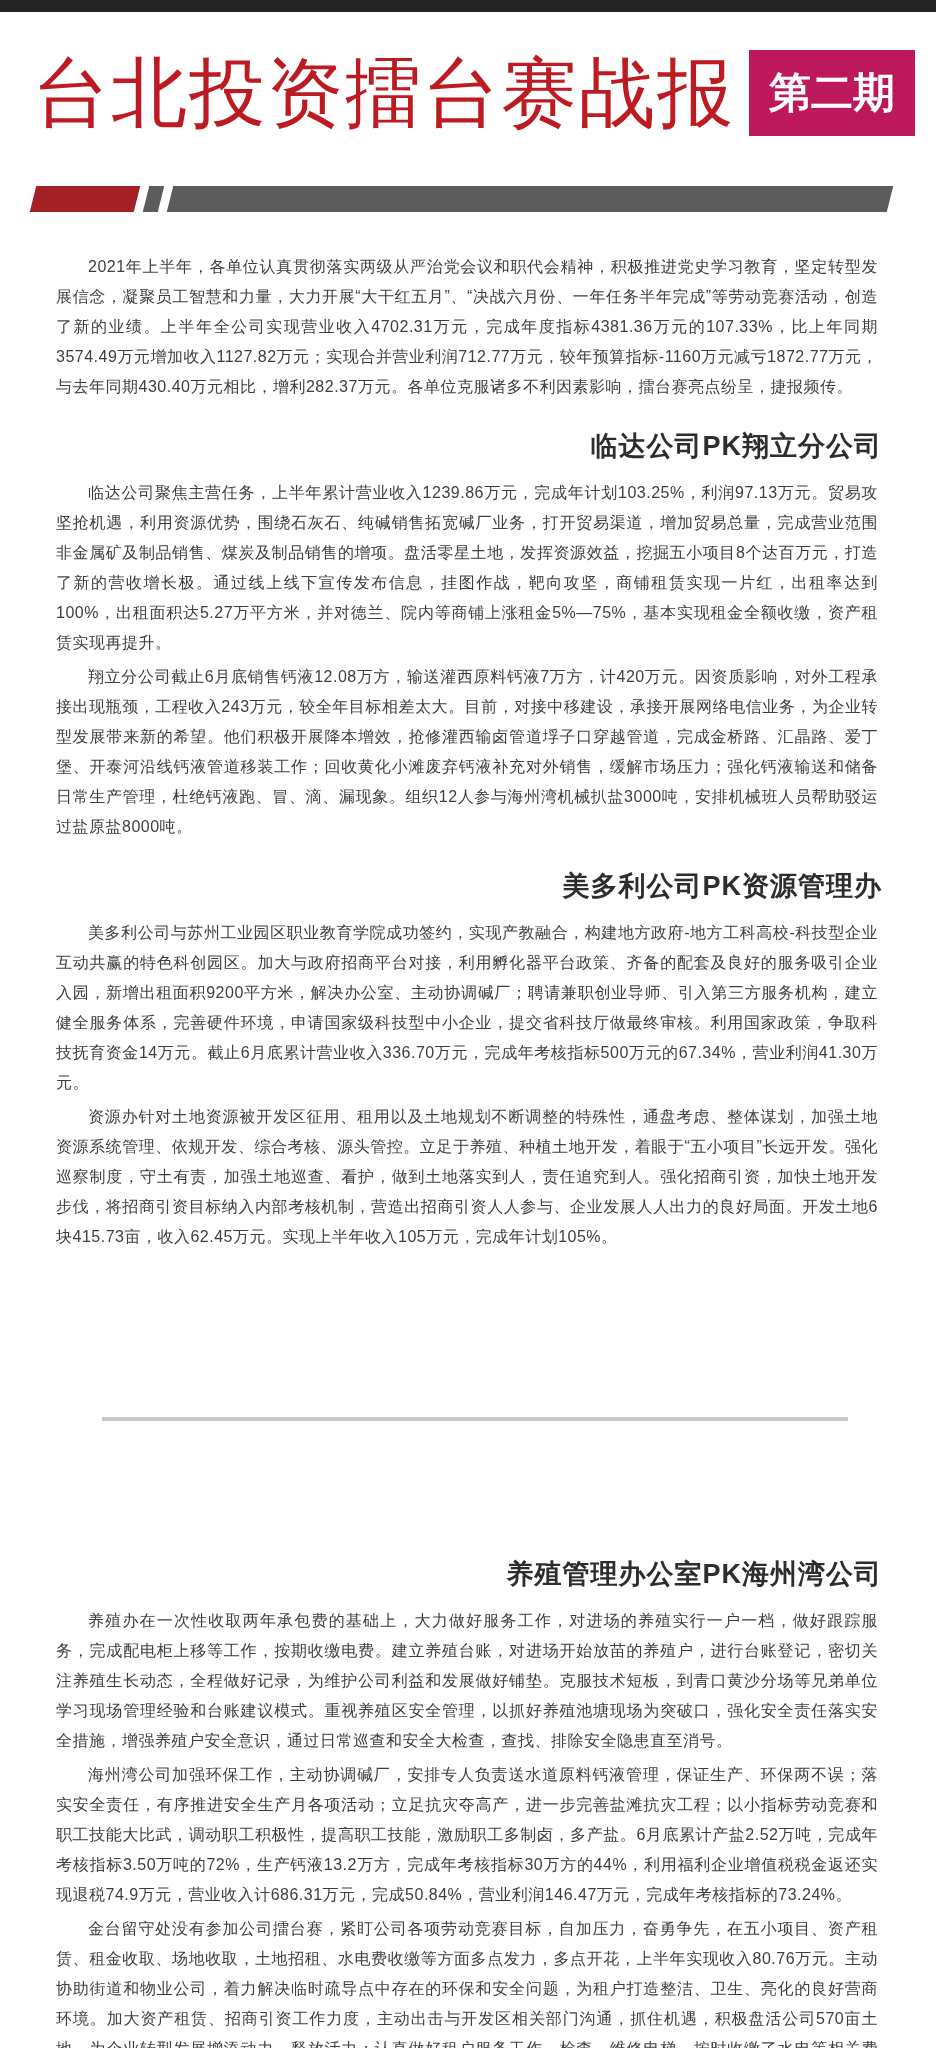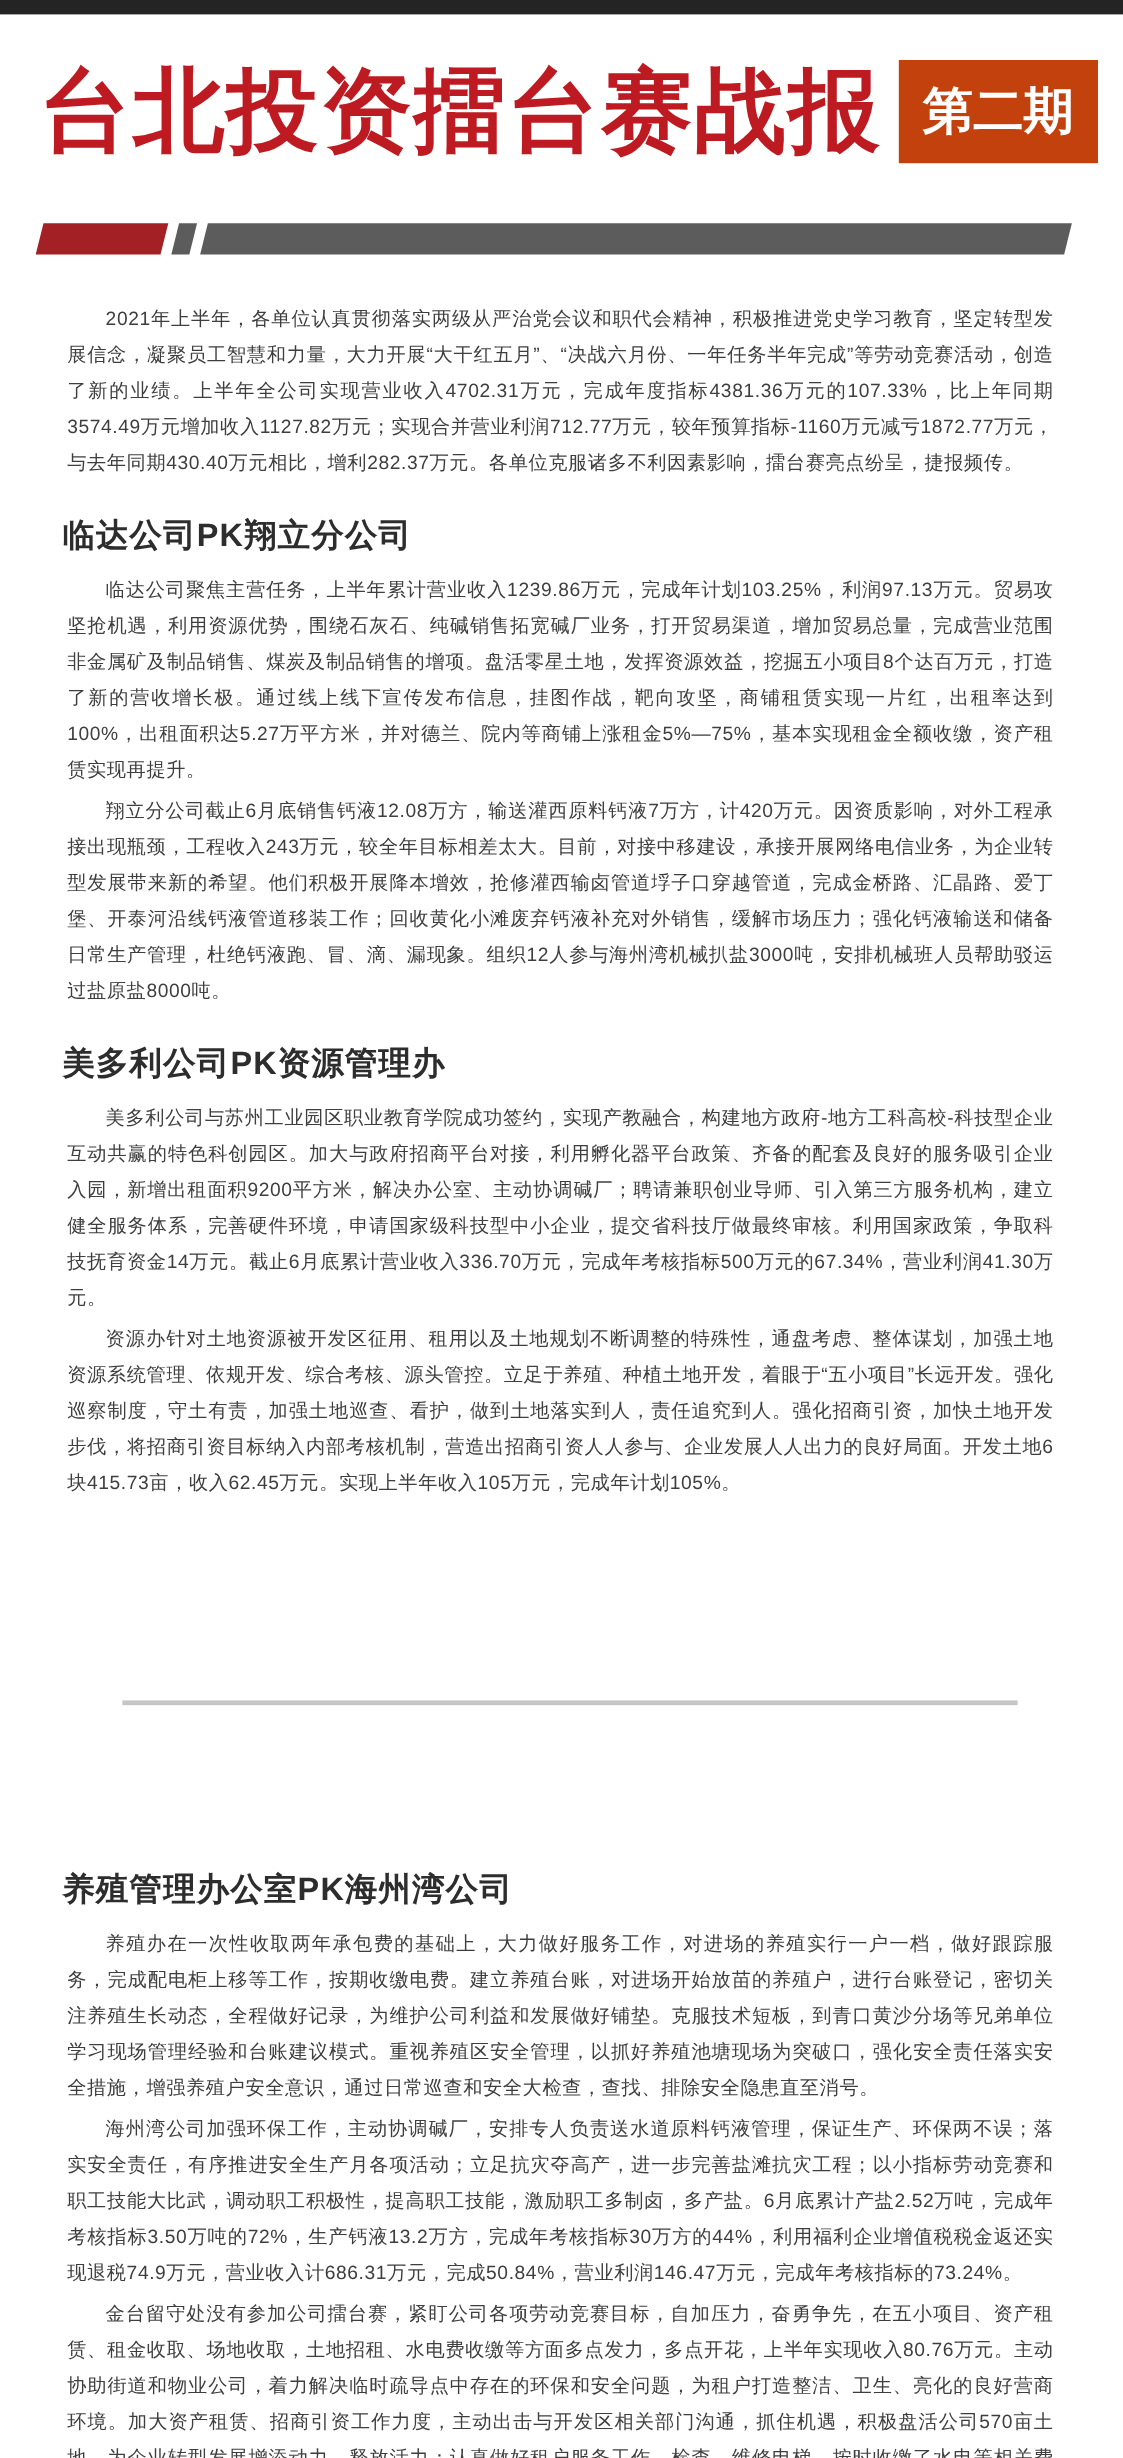--- a/index.html
+++ b/index.html
@@ -14,28 +14,28 @@
   .topbar{height:12px;background:#242424;width:100%;}
 
   .masthead{
     display:flex;align-items:center;
     margin:38px 40px 0 33px;
   }
   .title{
     margin:0;
     font-size:76px;
     line-height:1.05;
-    font-weight:bold;
+    font-weight:normal;
     color:#bd1b21;
     letter-spacing:2px;
     white-space:nowrap;
   }
   .issue-badge{
     margin-left:14px;
-    background:#c2410c;
+    background:#be185d;
     color:#ffffff;
     font-size:42px;
     font-weight:bold;
     line-height:1;
     padding:22px 20px;
     white-space:nowrap;
   }
 
   .stripe{
     margin:50px 46px 0 33px;
@@ -55,21 +55,21 @@
     line-height:30px;
     color:#3e3e3e;
     text-align:justify;
     text-indent:2em;
     letter-spacing:0.5px;
   }
   .body-text + .body-text{margin-top:2px;}
 
   .section-heading{
     margin:26px 0 14px 0;
-    text-align:left;
+    text-align:right;
     font-size:27px;
     font-weight:bold;
     color:#2d2d2d;
     letter-spacing:1px;
   }
 
   .divider{
     height:4px;
     background:#c6c6c6;
     margin:165px 34px 135px 50px;

